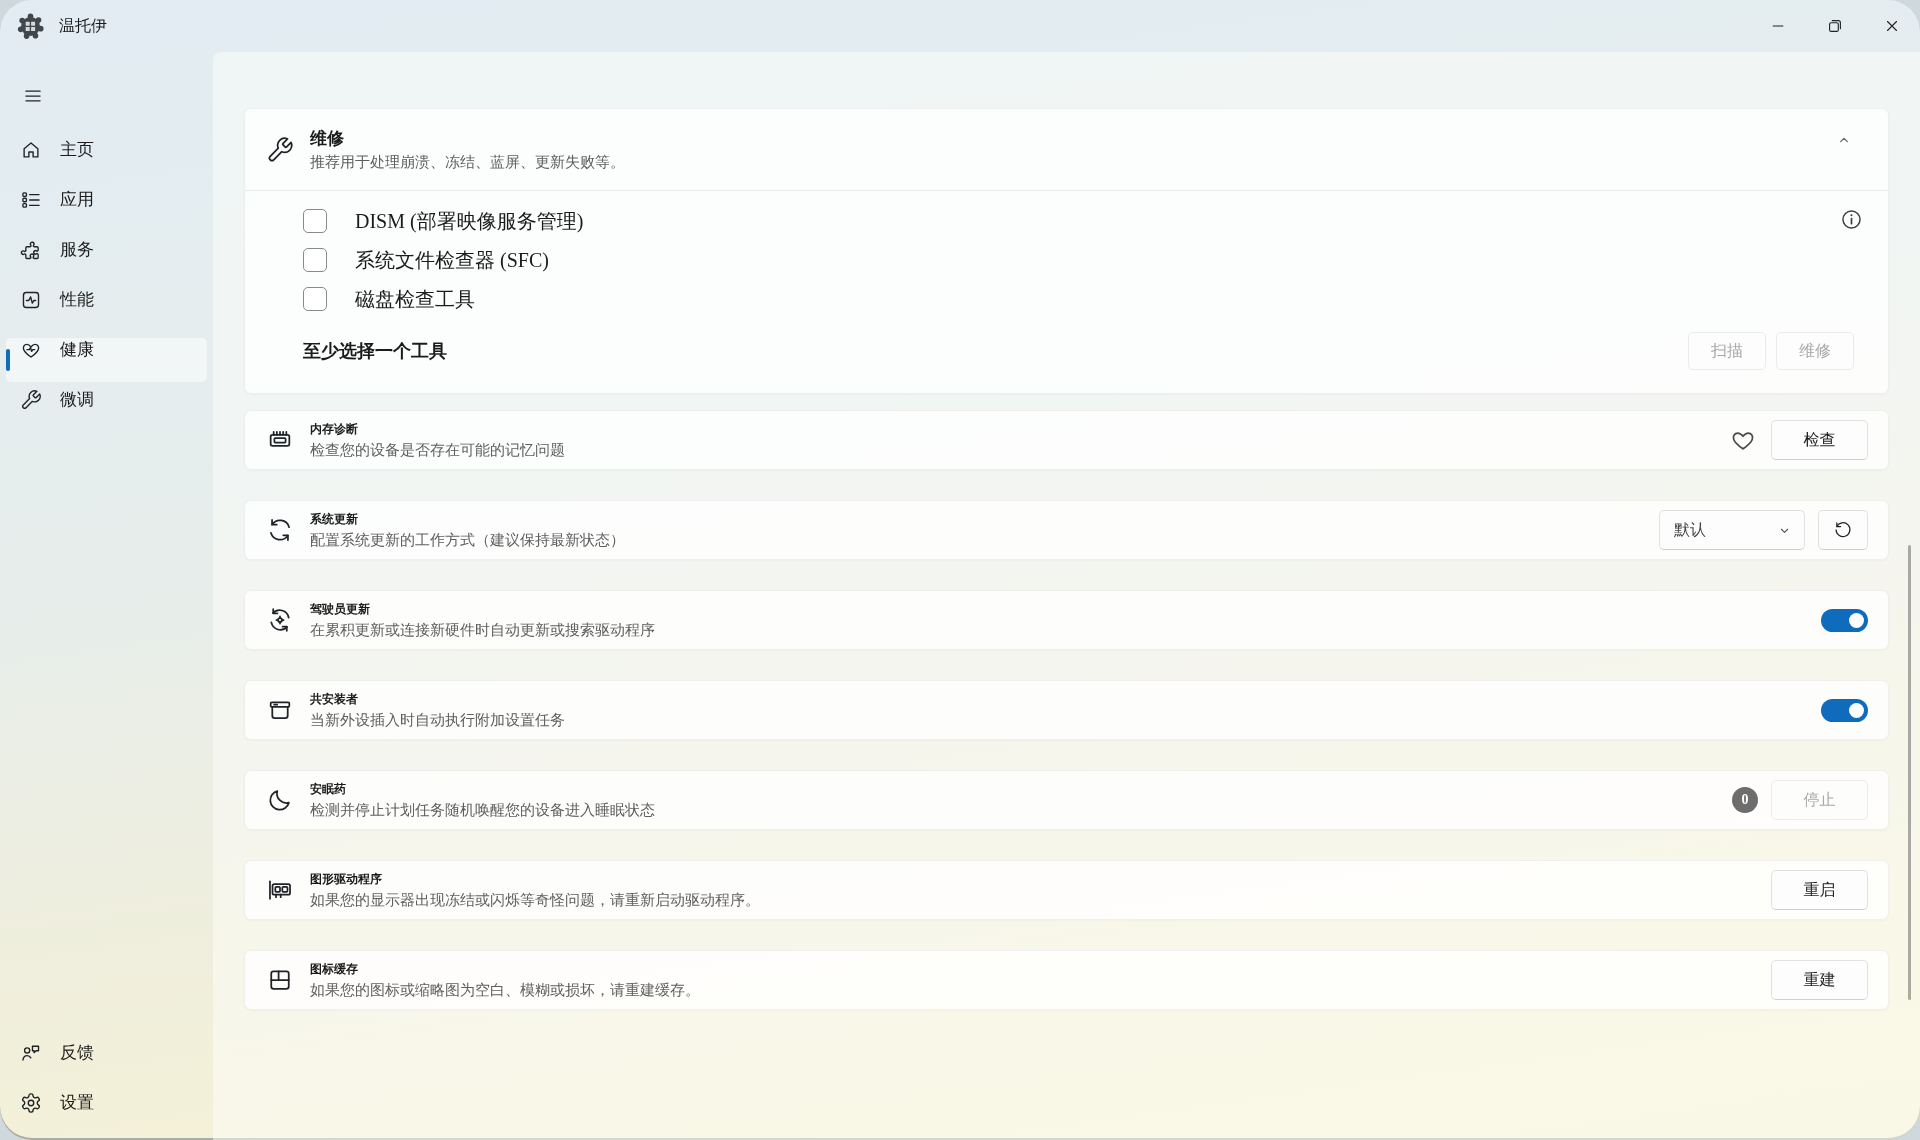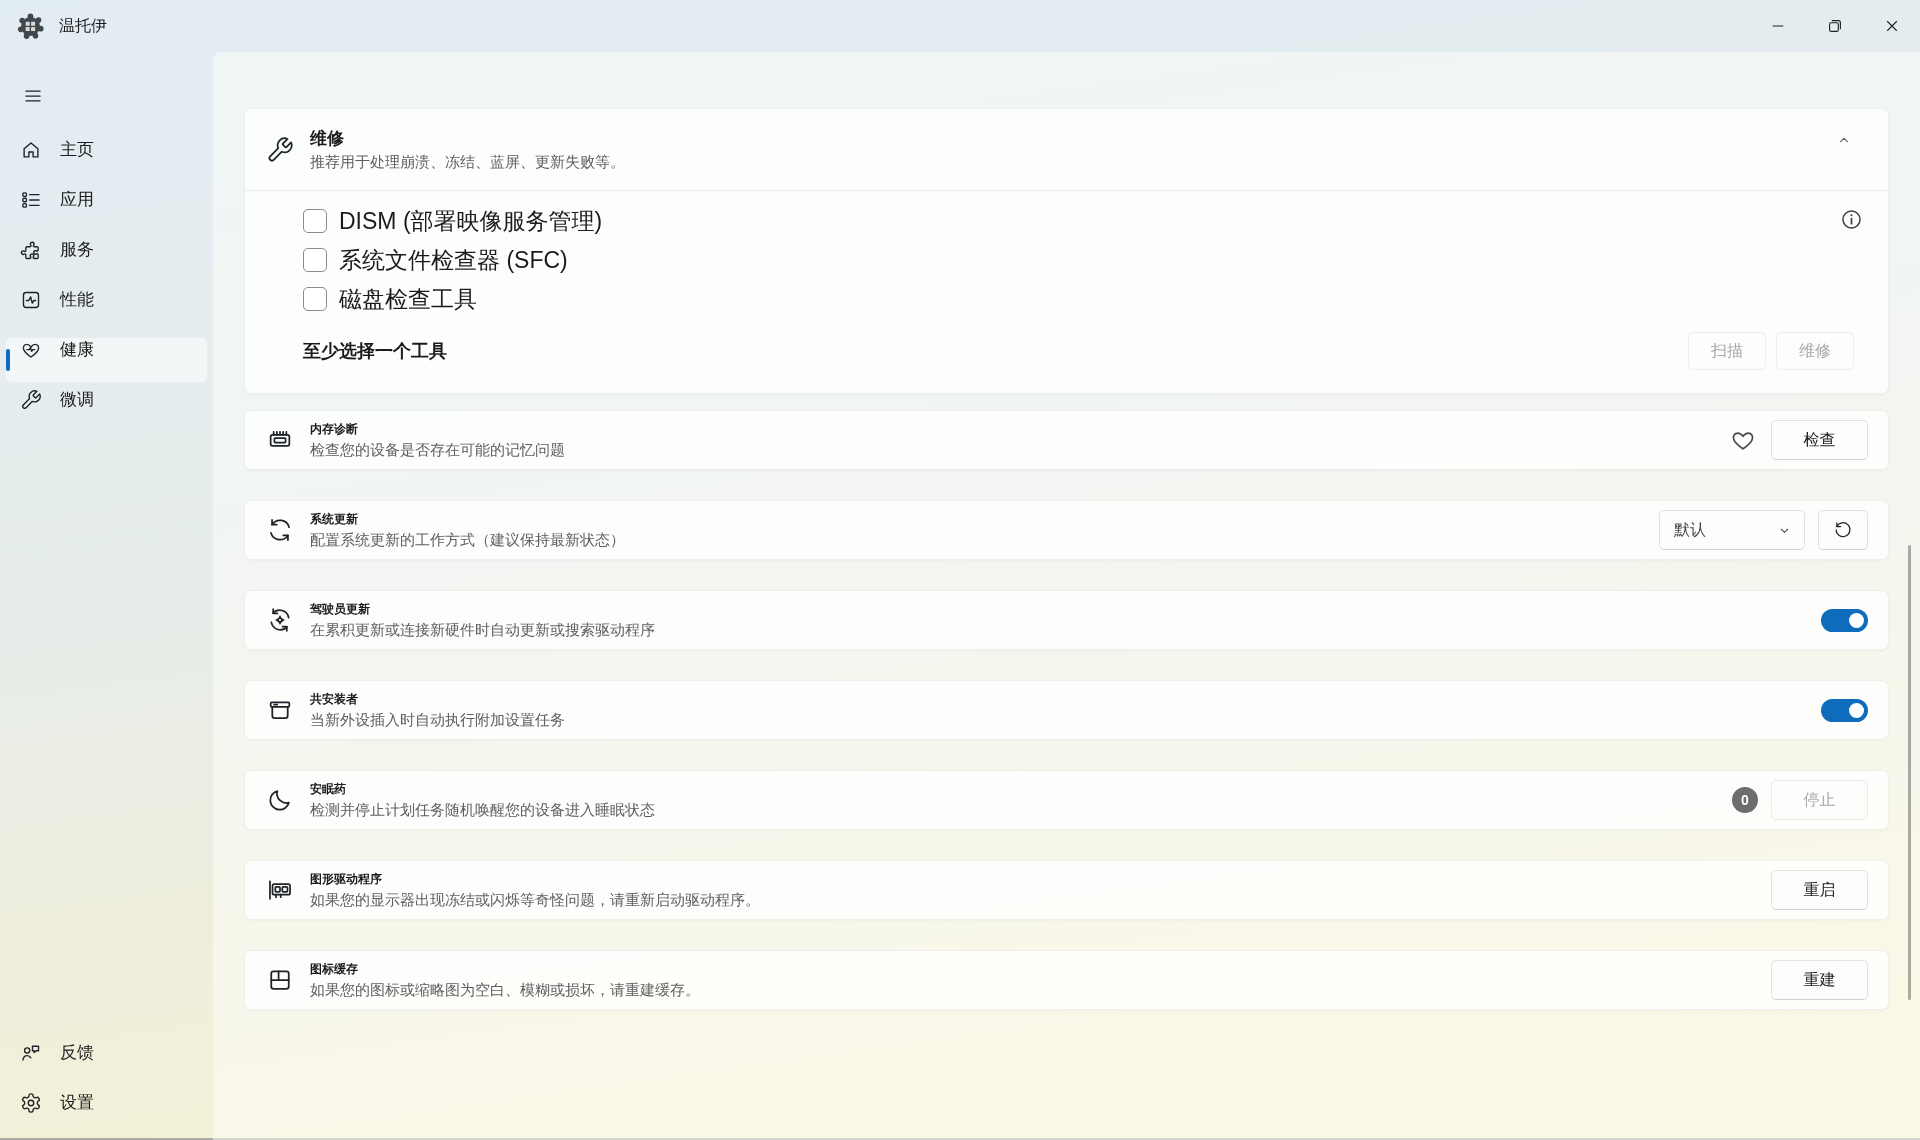--- a/index.html
+++ b/index.html
@@ -1,21 +1,22 @@
 <!DOCTYPE html>
 <html><head>
 <meta charset="utf-8">
 <style>
   * { margin:0; padding:0; box-sizing:border-box; }
   html,body { background:#cfd8dd; }
   .window {
     position:relative; width:1920px; height:1140px; overflow:hidden;
     background:linear-gradient(172deg,#e2ecf3 0%,#e6edeb 42%,#efeedd 68%,#f6f3d4 92%,#f5f2d2 100%);
-    font-family:Liberation Sans, sans-serif; color:#1b1b1b;
+    font-family:Liberation Serif, serif; color:#1b1b1b;
     box-shadow: inset 0 -2px 0 #a9aca8;
+    border-radius: 32px;
   }
   svg { display:block; }
   .stroke { stroke:#1f2328; fill:none; stroke-width:1.5; stroke-linecap:round; stroke-linejoin:round; }
 
   
   .titlebar { position:absolute; top:0; left:0; right:0; height:52px; display:flex; align-items:center; }
   .app-id { display:flex; align-items:center; gap:15px; padding-left:17px; }
   .app-title { font-size:16px; color:#1b1b1b; }
   .win-controls { margin-left:auto; display:flex; height:100%; }
   .win-btn { width:57px; height:100%; display:flex; align-items:center; justify-content:center; }
@@ -37,21 +38,21 @@
 
   
   .repair { height:286px; margin-bottom:16px; position:relative; }
   .repair-header { height:82px; display:flex; align-items:center; padding:0 20px; border-bottom:1px solid rgba(0,0,0,0.07); position:relative; }
   .hdr-icon { width:30px; height:30px; margin-right:15px; display:flex; align-items:center; justify-content:center; }
   .hdr-text { display:flex; flex-direction:column; gap:3px; }
   .hdr-title { font-size:17px; font-weight:600; }
   .hdr-sub { font-size:15px; color:#5e5e5e; }
   .expander-chevron { position:absolute; right:36px; top:23px; width:16px; height:16px; }
   .repair-body { position:relative; padding:14px 20px 0 58px; }
-  .chk-row { display:flex; align-items:center; gap:12px; height:32px; margin-bottom:7px; font-size:23px; width:max-content;text-align:center; }
+  .chk-row { display:flex; align-items:center; gap:28px; height:32px; margin-bottom:7px; font-size:20px; width:max-content;text-align:center; }
   .chk-box { width:24px; height:24px; border:1.5px solid #8a8a8a; border-radius:5px; background:rgba(255,255,255,0.9); flex:0 0 auto; }
   .info-btn { position:absolute; right:24px; top:16px; width:25px; height:25px; }
   .hint-row { display:flex; align-items:center; margin-top:16px; height:40px; }
   .hint { font-size:18px; font-weight:700; }
   .hint-buttons { margin-left:auto; margin-right:14px; display:flex; gap:10px; }
 
   
   .row-card { height:60px; margin-bottom:30px; display:flex; align-items:center; padding:0 20px; }
   .row-icon { width:30px; height:30px; margin-right:15px; display:flex; align-items:center; justify-content:center; }
   .row-text { display:flex; flex-direction:column; gap:3px; }

